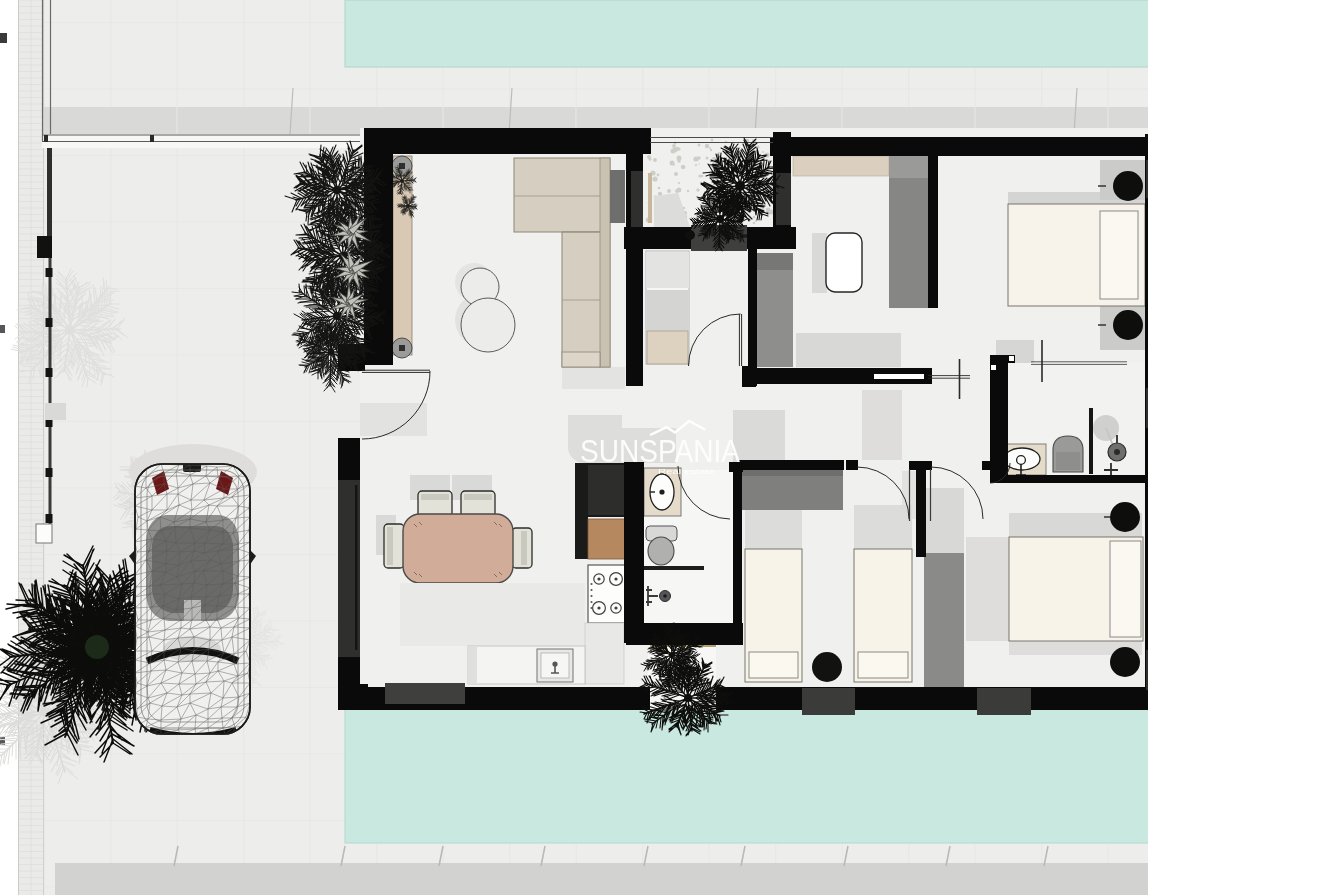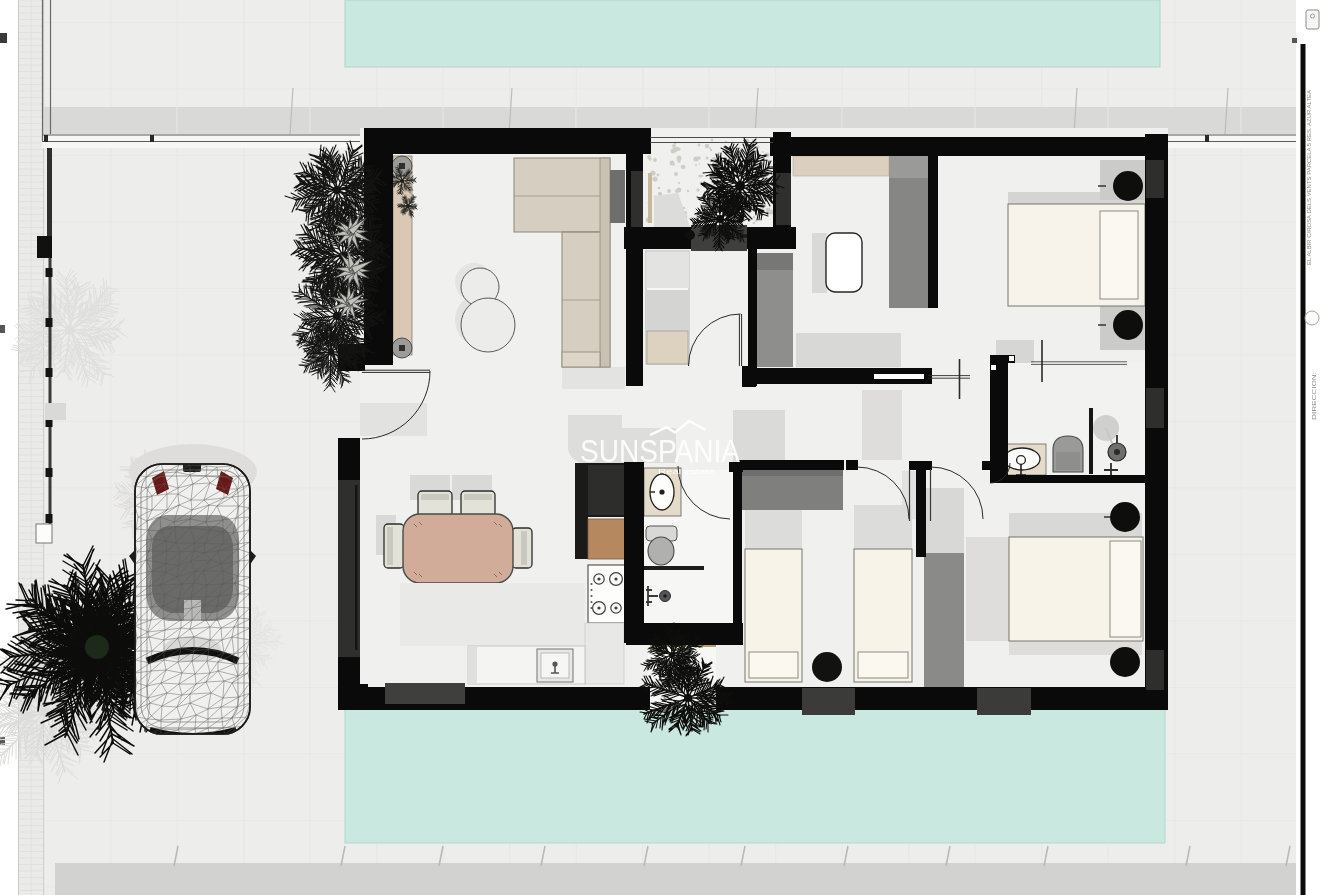--- a/index.html
+++ b/index.html
@@ -1,16 +1,16 @@
 <!DOCTYPE html>
 <html><head>
 <meta charset="utf-8">
 <style>
   html,body{margin:0;padding:0;background:#ffffff;}
-  #plan{width:1320px;height:895px;position:relative;overflow:hidden;}
+  #plan{width:1148px;height:895px;position:relative;overflow:hidden;}
 </style>
 </head>
 <body>
 <div id="plan">
 <svg width="1320" height="895" viewBox="0 0 1320 895">
 
 <rect x="0" y="0" width="1320" height="895" fill="#ffffff"></rect>
 
 <rect x="18" y="0" width="1280" height="895" fill="#ededec"></rect>
 

